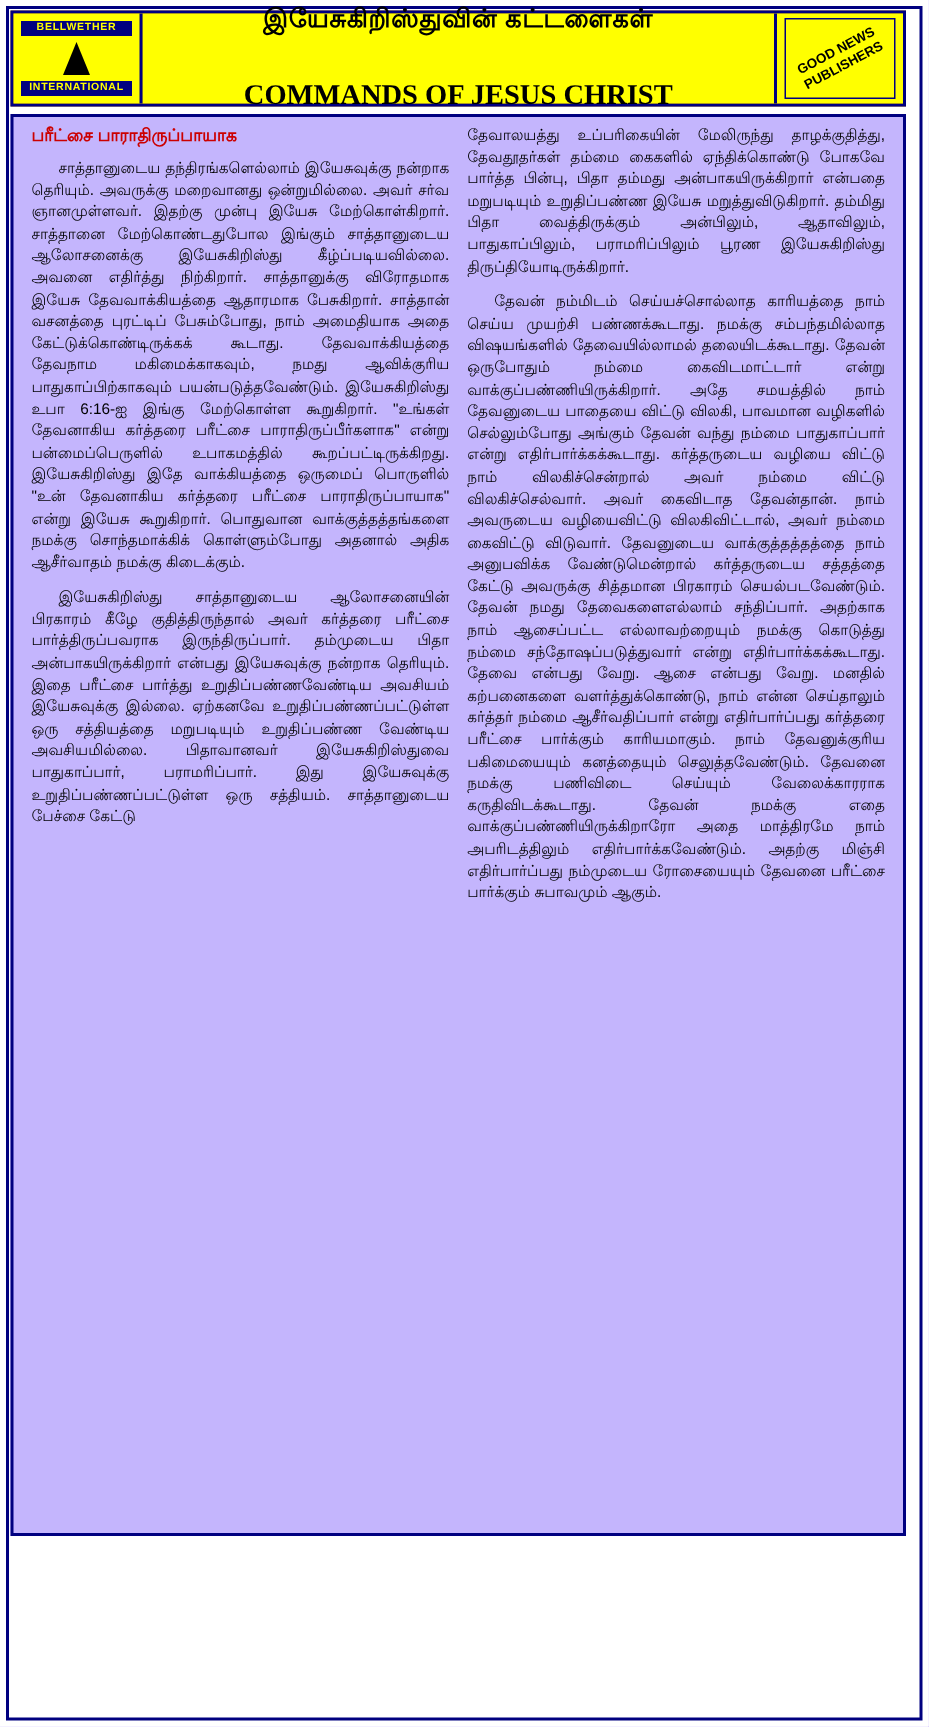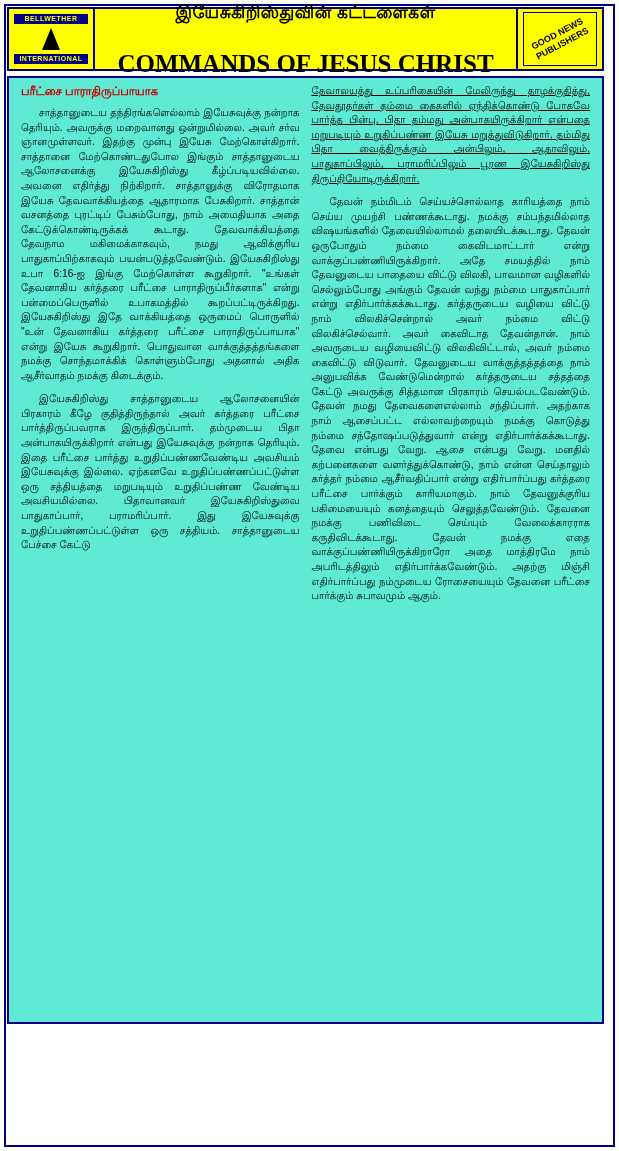--- a/index.html
+++ b/index.html
@@ -124,36 +124,36 @@
     font-weight: bold;
     font-size: 17px;
     color: #000000;
     letter-spacing: 0.5px;
     line-height: 22px;
     text-align: center;
   }
   .title-en {
     font-family: "Liberation Serif", serif;
     font-weight: bold;
-    font-size: 25px;
+    font-size: 19px;
     color: #000000;
     line-height: 24px;
     text-align: center;
     margin-top: 28px;
   }
   
   .body-panel {
     position: absolute;
     left: 7px;
     top: 76px;
     width: 597px;
     height: 948px;
     border: 2px solid #000080;
     box-sizing: border-box;
-    background: #5eead4;
+    background: #c4b5fd;
     display: flex;
     padding: 6px 6px;
   }
   .col {
     width: 50%;
     box-sizing: border-box;
     padding: 0 6px;
   }
   .col.left {
     border-right: none;
@@ -176,21 +176,20 @@
     text-indent: 18px;
     -webkit-hyphens: none;
     hyphens: none;
   }
   p.para.bold {
     font-weight: bold;
     text-indent: 28px;
   }
   p.para.noindent {
     text-indent: 0;
-    text-decoration: underline;
   }
 </style>
 </head>
 <body>
 
 <div class="page">
   <div class="outer-frame"></div>
 
   <div class="header">
     <div class="logo-box">

